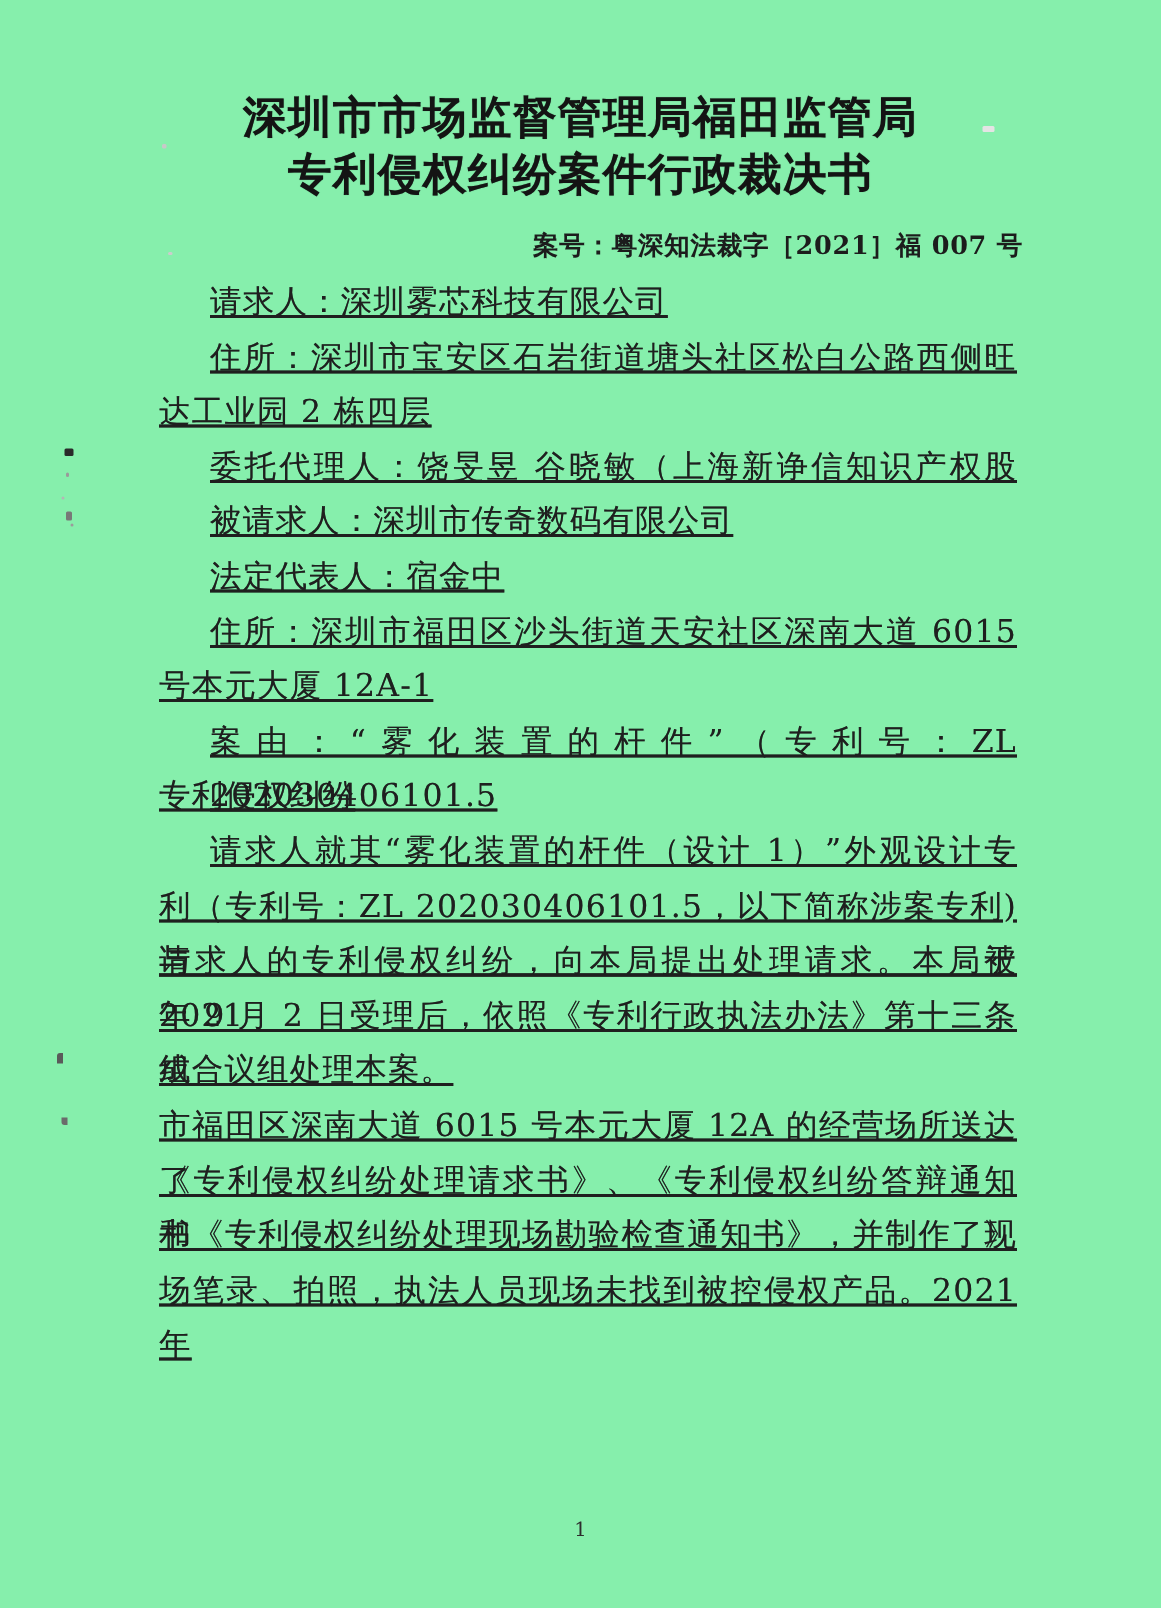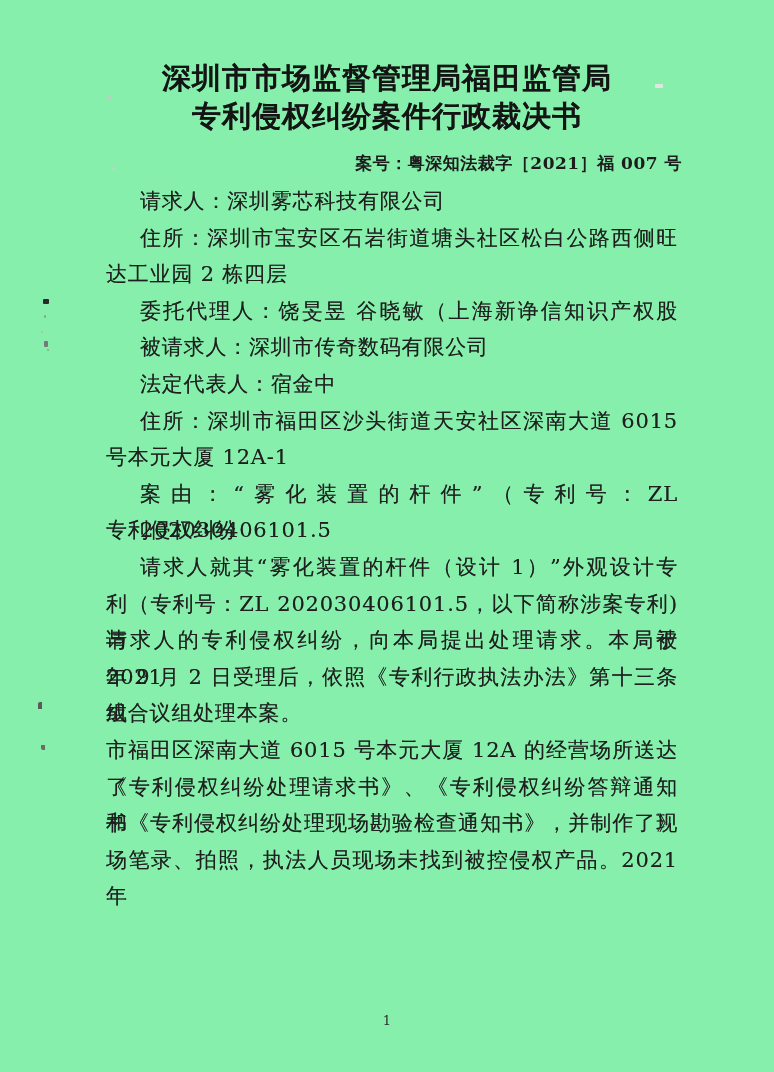--- a/index.html
+++ b/index.html
@@ -15,21 +15,21 @@
     letter-spacing:1px; line-height:37px; color:#141414;
     text-shadow:0 0 0.5px rgba(0,0,0,0.55);
   }
   .doc-title.t1 { top:60px; }
   .doc-title.t2 { top:98px; }
   .case-number {
     position:absolute; top:152px; right:92px;
     font-size:17px; letter-spacing:0.5px; font-weight:600;
     color:#1c1c1c;
   }
-  .body-text { position:absolute; top:183px; left:106px; width:572px; }
+  .body-text { position:absolute; top:183px; left:106px; width:572px;text-decoration:underline; }
   .line {
     height:36.6px; line-height:36.6px; font-size:21px;
     letter-spacing:0.8px; text-align:left;
     text-shadow:0 0 0.4px rgba(0,0,0,0.5);
   }
   .line.indent { padding-left:34px; }
   .line.full { text-align:justify; text-align-last:justify; }
   .page-number {
     position:absolute; top:1013px; left:0; width:774px;
     text-align:center; font-size:13px; color:#2d2d2d;

